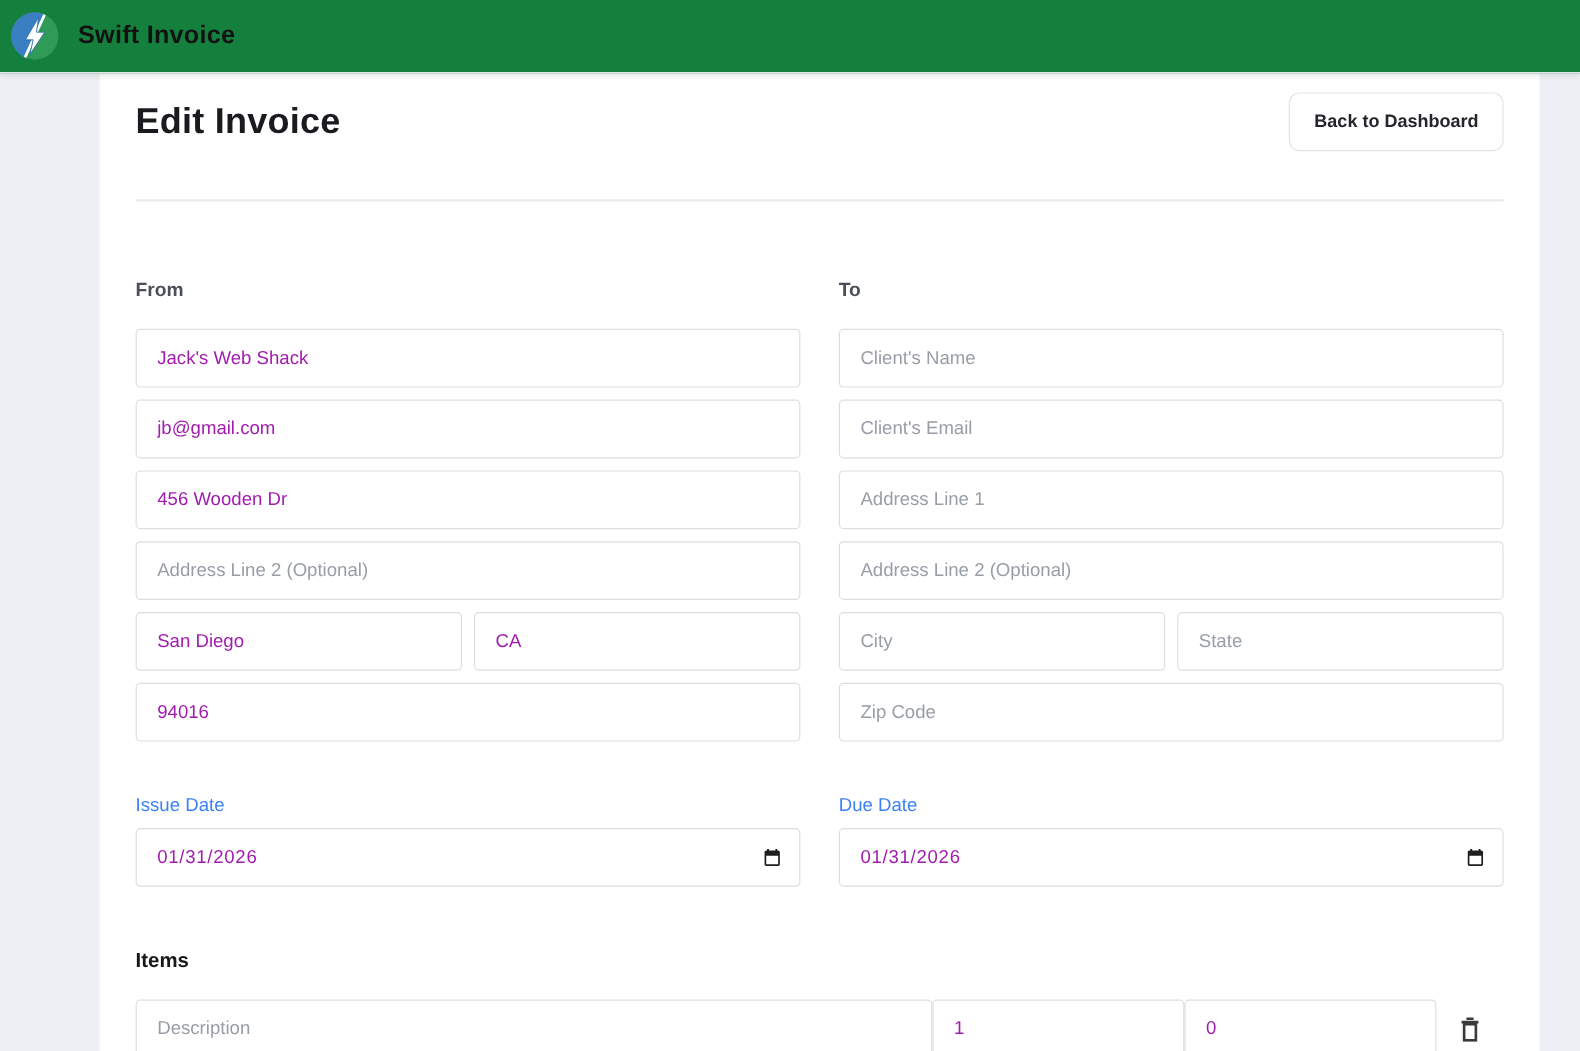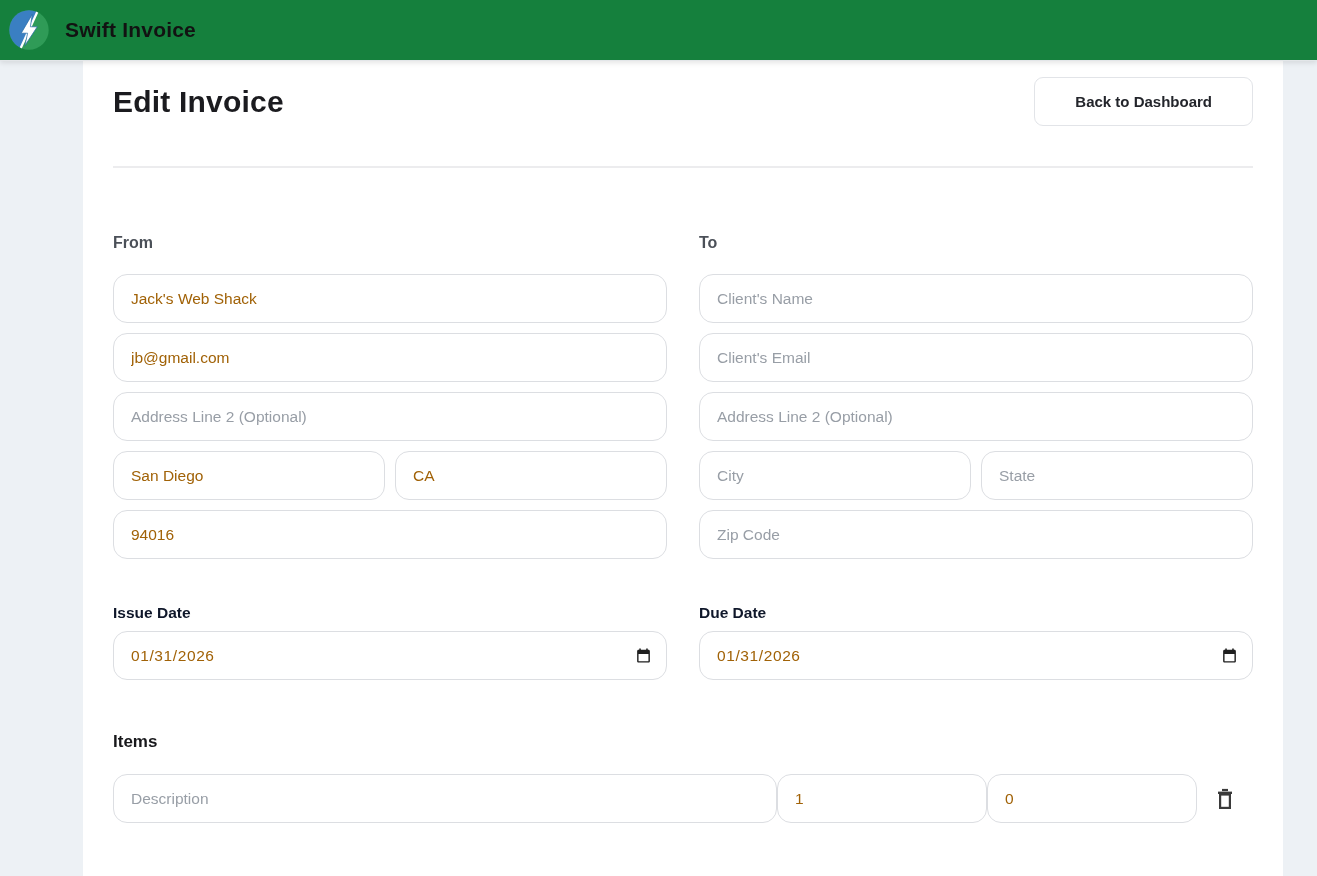--- a/index.html
+++ b/index.html
@@ -51,21 +51,21 @@
     margin: 0;
     font-size: 30px;
     line-height: 49px;
     font-weight: 800;
     color: #1b1b1f;
     letter-spacing: 0.2px;
     text-align: center;
   }
   .back-btn {
     height: 49px;
-    padding: 0 40px;
+    padding: 0 20px;
     background: #ffffff;
     border: 1px solid #e2e4e8;
     border-radius: 9px;
     font-family: "Liberation Sans", sans-serif;
     font-size: 15px;
     font-weight: 700;
     color: #23252b;
     cursor: pointer;
   }
 
@@ -88,41 +88,41 @@
     color: #4b5058;
     margin: 0 0 22px 0;
   }
   .field-stack { display: flex; flex-direction: column; gap: 10px; }
   .two-col { display: grid; grid-template-columns: 1fr 1fr; gap: 10px; }
 
   .text-input {
     width: 100%;
     height: 49px;
     border: 1px solid #dcdee2;
-    border-radius: 14px;
+    border-radius: 4px;
     padding: 0 17px;
     font-family: "Liberation Sans", sans-serif;
     font-size: 15.5px;
-    color: #a16207;
+    color: #a21caf;
     background: #ffffff;
     outline: none;
   }
   .text-input::placeholder { color: #989ea6; opacity: 1; }
 
   
   .dates-grid {
     margin-top: 45px;
     display: grid;
     grid-template-columns: 1fr 1fr;
     column-gap: 32px;
   }
   .date-label {
     font-size: 15.5px;
-    font-weight: 700;
-    color: #0f172a;
+    font-weight: 400;
+    color: #3b82f6;
     margin-bottom: 9px;
   }
   .date-field { position: relative; }
   .date-field .text-input { letter-spacing: 0.6px; padding-right: 48px; }
   .calendar-btn {
     position: absolute;
     right: 15px;
     top: 50%;
     transform: translateY(-50%);
     width: 18px;
@@ -188,34 +188,36 @@
 
   <hr class="divider">
 
   <div class="addr-grid">
 
     <div>
       <p class="section-label">From</p>
       <div class="field-stack">
         <input class="text-input" type="text" value="Jack's Web Shack" style="">
         <input class="text-input" type="text" value="jb@gmail.com" style="">
+        <input class="text-input" type="text" value="456 Wooden Dr" style="">
         <input class="text-input" type="text" placeholder="Address Line 2 (Optional)" style="">
         <div class="two-col">
           <input class="text-input" type="text" value="San Diego" style="">
           <input class="text-input" type="text" value="CA" style="">
         </div>
         <input class="text-input" type="text" value="94016" style="">
       </div>
     </div>
 
     <div>
       <p class="section-label">To</p>
       <div class="field-stack">
         <input class="text-input" type="text" placeholder="Client's Name" style="">
         <input class="text-input" type="text" placeholder="Client's Email" style="">
+        <input class="text-input" type="text" placeholder="Address Line 1" style="">
         <input class="text-input" type="text" placeholder="Address Line 2 (Optional)" style="">
         <div class="two-col">
           <input class="text-input" type="text" placeholder="City" style="">
           <input class="text-input" type="text" placeholder="State" style="">
         </div>
         <input class="text-input" type="text" placeholder="Zip Code" style="">
       </div>
     </div>
   </div>
 

